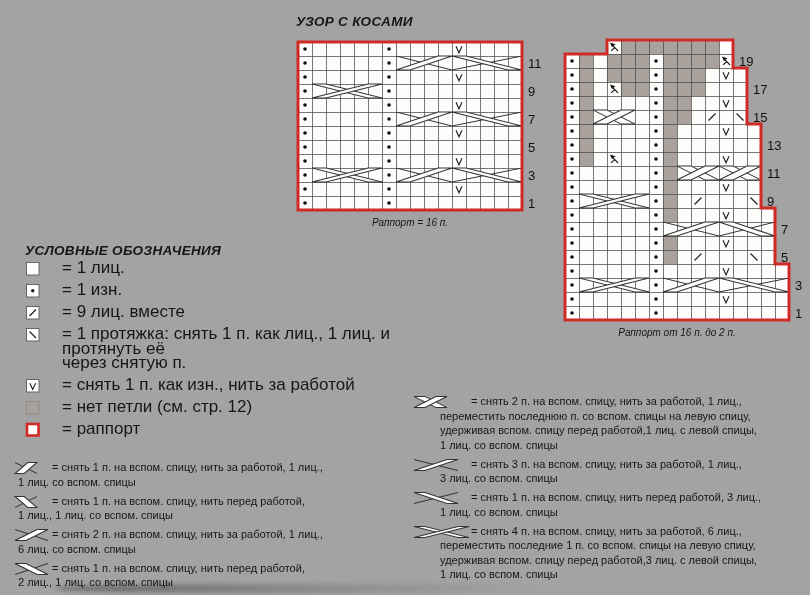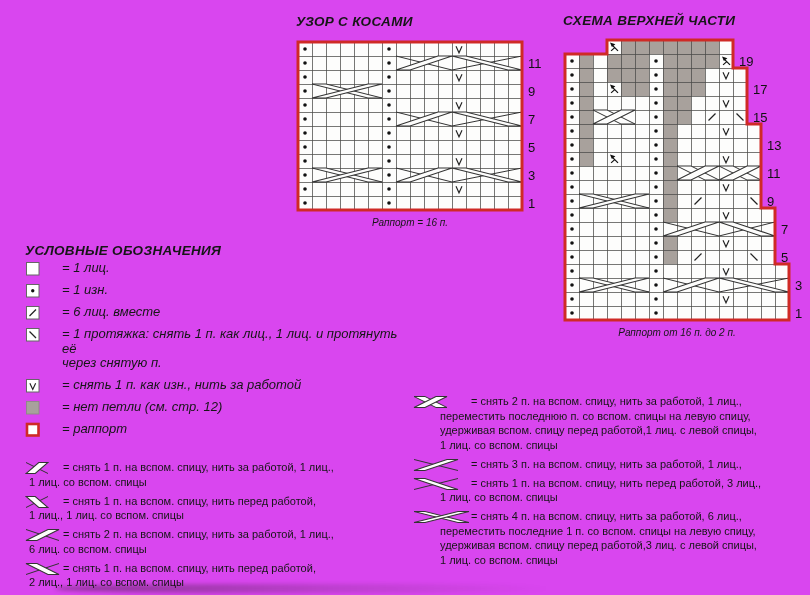--- a/index.html
+++ b/index.html
@@ -1,26 +1,26 @@
 <!DOCTYPE html>
 <html><head>
 <meta charset="utf-8">
 <style>
   html,body{margin:0;padding:0;background:#e8e6e2;}
-  .page{position:relative;width:810px;height:595px;background:#d946ef;
+  .page{position:relative;width:810px;height:595px;background:#a3a3a3;
         font-family:"Liberation Sans",sans-serif;color:#161616;overflow:hidden;}
   .h{position:absolute;font-weight:bold;font-style:italic;font-size:13.5px;letter-spacing:.3px;white-space:nowrap;}
   .cap{position:absolute;font-style:italic;font-size:10px;text-align:center;width:224px;white-space:nowrap;}
   .chart{position:absolute;}
   .rn{position:absolute;font-size:13px;line-height:12px;color:#111;}
   .leg{position:absolute;left:25px;top:261px;width:385px;}
-  .li{position:relative;padding-left:37px;margin-bottom:7.5px;font-style:italic;font-size:13px;line-height:14.5px;}
+  .li{position:relative;padding-left:37px;margin-bottom:7.5px;font-size:17px;line-height:14.5px;}
   .li .sy{position:absolute;left:0;top:0;}
   .cl{position:absolute;font-size:11px;line-height:14.5px;}
-  #cable-left{left:25px;top:460px;width:392px;}
+  #cable-left{left:14px;top:460px;width:392px;}
   #cable-right{left:413px;top:394px;width:397px;}
   .ci{position:relative;margin-bottom:4.5px;}
   #cable-left .ci{padding-left:38px;}
   #cable-left .ci .cont{margin-left:-34px;}
   #cable-right .ci{padding-left:58px;}
   #cable-right .ci .cont{margin-left:-31px;}
   .ci .sy{position:absolute;left:0;top:1px;}
   .smudge{position:absolute;left:55px;top:584px;width:500px;height:9px;
           background:linear-gradient(90deg,rgba(30,24,20,.42),rgba(30,24,20,.15) 55%,rgba(30,24,20,0));
           filter:blur(2px);border-radius:50%/60%;}
@@ -113,21 +113,20 @@
             <line x1="98" y1="14" x2="154" y2="28" stroke="#333" stroke-width="1"></line>
             <polygon points="98,28 112,28 154,14 140,14" fill="#fdfdfc" stroke="#333" stroke-width="1.05"></polygon>
             <line x1="154" y1="28" x2="224" y2="14" stroke="#333" stroke-width="1"></line>
             <polygon points="154,14 168,14 224,28 210,28" fill="#fdfdfc" stroke="#333" stroke-width="1.05"></polygon>
           </g>
           <path d="M0,0L224,0L224,168L0,168Z" fill="none" stroke="#cf2a26" stroke-width="3" stroke-linejoin="miter"></path>
         </g>
       </svg><div class="rn" style="left: 234px; top: 160px;">1</div><div class="rn" style="left: 234px; top: 132px;">3</div><div class="rn" style="left: 234px; top: 104px;">5</div><div class="rn" style="left: 234px; top: 76px;">7</div><div class="rn" style="left: 234px; top: 48px;">9</div><div class="rn" style="left: 234px; top: 20px;">11</div></div>
   <div class="cap" style="left:298px;top:217px">Раппорт = 16 п.</div>
 
-  <div class="h" style="left:563px;top:13px">СХЕМА ВЕРХНЕЙ ЧАСТИ</div>
   <div class="chart" id="chart2" style="left:561px;top:36px"><svg width="272" height="288">
         <clipPath id="chart2-clip">
           <path d="M42,0L168,0L168,28L182,28L182,84L196,84L196,168L210,168L210,224L224,224L224,280L0,280L0,14L42,14Z"></path>
         </clipPath>
         <g transform="translate(4,4)">
           <g clip-path="url(#chart2-clip)">
             <path d="M42,0L168,0L168,28L182,28L182,84L196,84L196,168L210,168L210,224L224,224L224,280L0,280L0,14L42,14Z" fill="#fdfdfc"></path>
             <rect x="56" y="0" width="98" height="14" fill="#a8a19c"></rect>
             <rect x="14" y="14" width="14" height="14" fill="#a8a19c"></rect>
             <rect x="42" y="14" width="42" height="14" fill="#a8a19c"></rect>
@@ -302,21 +301,21 @@
             <rect x="1.5" y="1.5" width="12.5" height="12.5" fill="#fff" stroke="#666" stroke-width="1"></rect>
             <circle cx="7.75" cy="7.75" r="1.7" fill="#111"></circle>
           </svg></span>
         <div>= 1 изн.</div>
       </div>
       <div class="li">
         <span class="sy"><svg width="16" height="16">
             <rect x="1.5" y="1.5" width="12.5" height="12.5" fill="#fff" stroke="#666" stroke-width="1"></rect>
             <line x1="4.5" y1="11" x2="11" y2="4.5" stroke="#222" stroke-width="1.2"></line>
           </svg></span>
-        <div>= 6 лиц. вместе</div>
+        <div>= 9 лиц. вместе</div>
       </div>
       <div class="li">
         <span class="sy"><svg width="16" height="16">
             <rect x="1.5" y="1.5" width="12.5" height="12.5" fill="#fff" stroke="#666" stroke-width="1"></rect>
             <line x1="4.5" y1="4.5" x2="11" y2="11" stroke="#222" stroke-width="1.2"></line>
           </svg></span>
         <div>= 1 протяжка: снять 1 п. как лиц., 1 лиц. и протянуть её</div>
         <div class="cont">через снятую п.</div>
       </div>
       <div class="li">
@@ -384,20 +383,21 @@
         <div class="cont">переместить последнюю п. со вспом. спицы на левую спицу,</div>
         <div class="cont">удерживая вспом. спицу перед работой,1 лиц. с левой спицы,</div>
         <div class="cont">1 лиц. со вспом. спицы</div>
       </div>
       <div class="ci">
         <span class="sy"><svg width="46" height="15">
             <line x1="1" y1="1.5" x2="45" y2="12.5" stroke="#333" stroke-width="1"></line>
             <polygon points="1,12.5 12,12.5 45,1.5 34,1.5" fill="#fdfdfc" stroke="#333" stroke-width="1.05"></polygon>
           </svg></span>
         <div>= снять 3 п. на вспом. спицу, нить за работой, 1 лиц.,</div>
+        <div class="cont">3 лиц. со вспом. спицы</div>
       </div>
       <div class="ci">
         <span class="sy"><svg width="46" height="15">
             <line x1="1" y1="12.5" x2="45" y2="1.5" stroke="#333" stroke-width="1"></line>
             <polygon points="1,1.5 12,1.5 45,12.5 34,12.5" fill="#fdfdfc" stroke="#333" stroke-width="1.05"></polygon>
           </svg></span>
         <div>= снять 1 п. на вспом. спицу, нить перед работой, 3 лиц.,</div>
         <div class="cont">1 лиц. со вспом. спицы</div>
       </div>
       <div class="ci">

